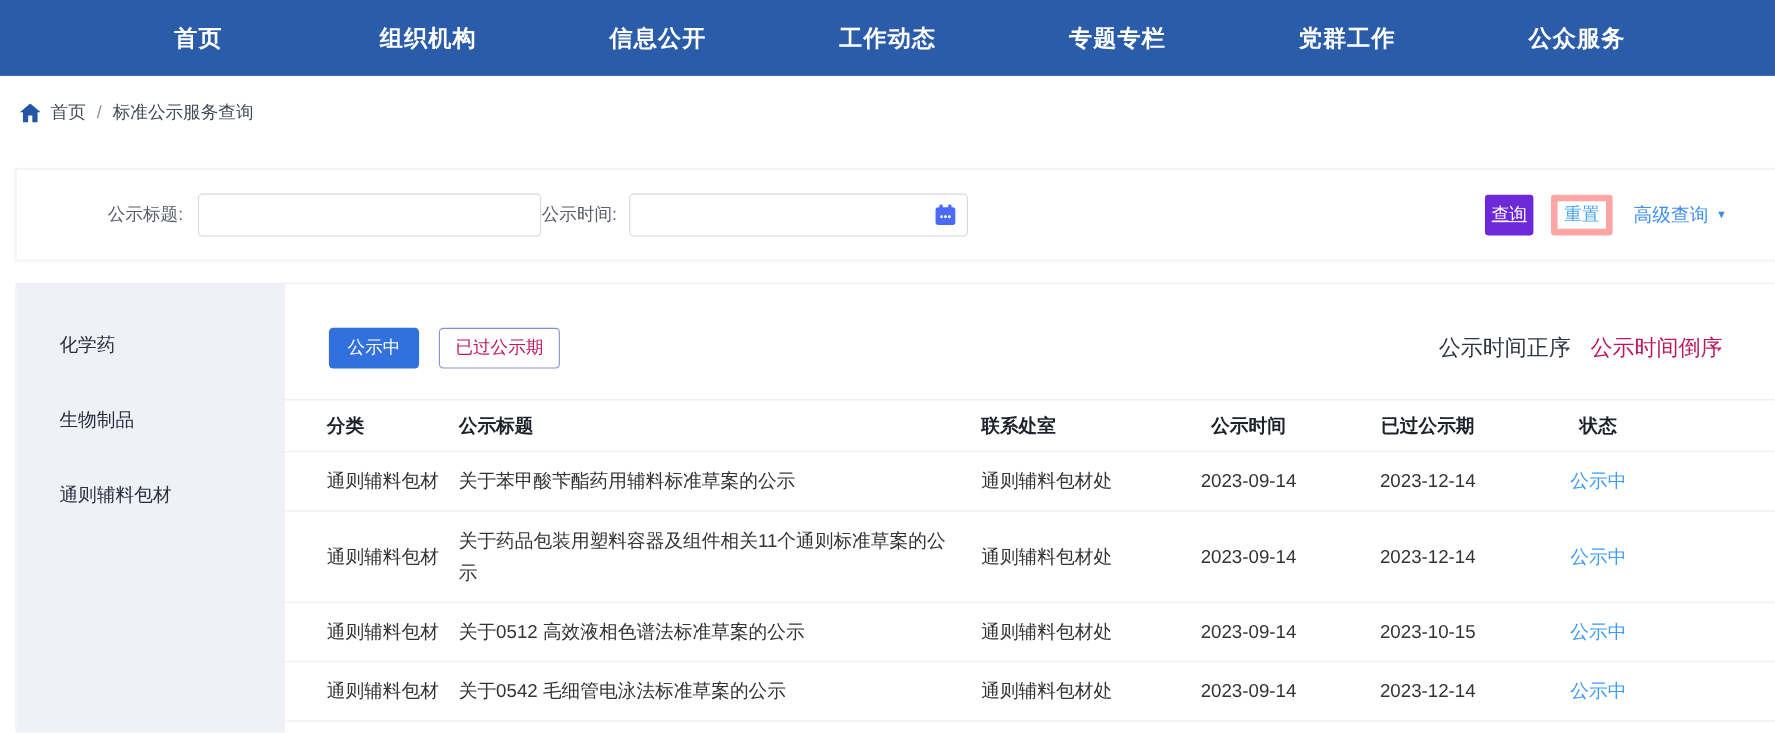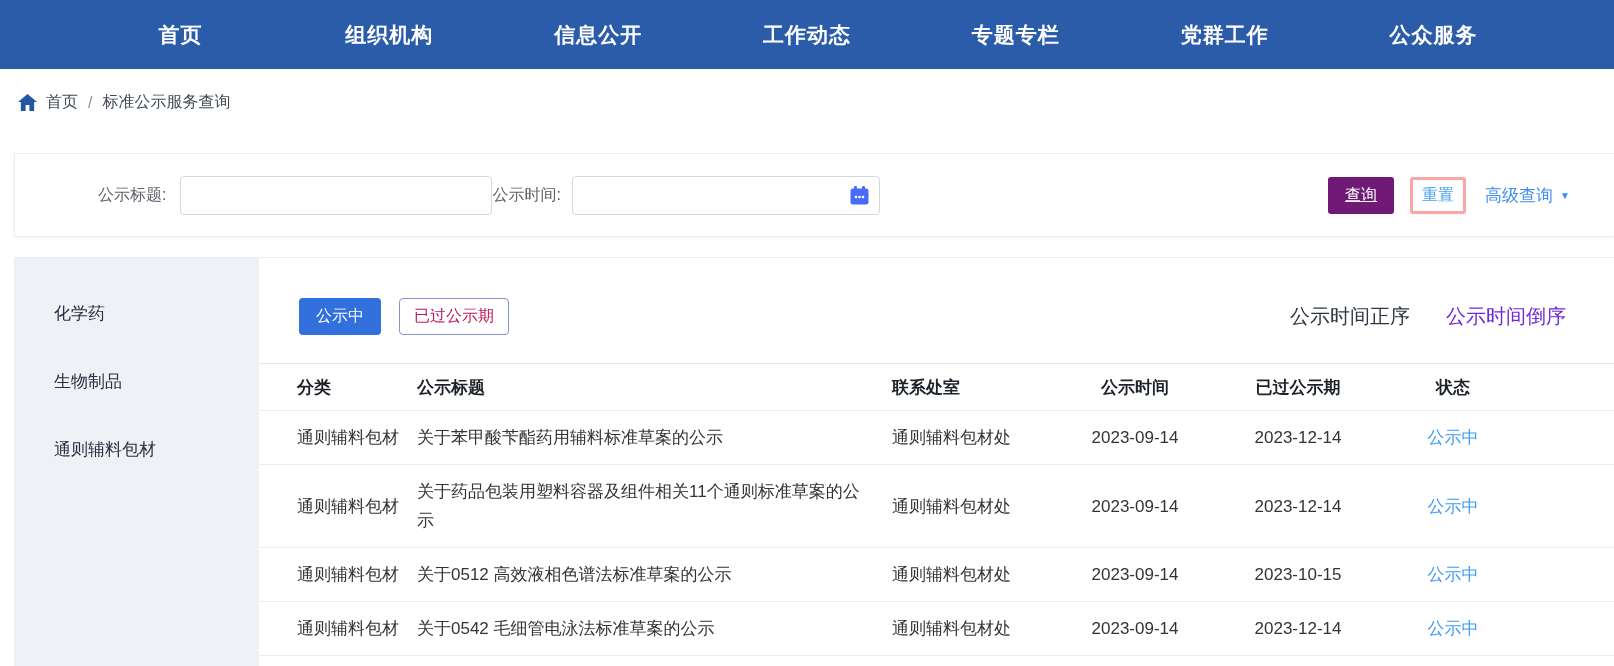--- a/index.html
+++ b/index.html
@@ -23,43 +23,43 @@
     display:flex; align-items:center; margin-top:17px; }
   .s-label { font-size:16px; color:#5a5e66; white-space:nowrap;text-align:center; }
   .lab1 { margin-left:83px; }
   .ipt { width:312px; height:39px; border:1px solid #d6d8dd; border-radius:4px; margin-left:14px;
     font-size:15px; padding:0 10px; outline:none; background:#fff; }
   .lab2 { }
   .date-wrap { position:relative; margin-left:11px; }
   .date-wrap .ipt { width:308px; margin-left:0; padding-right:36px; }
   .cal-ic { position:absolute; right:10px; top:9px; width:21px; height:21px; pointer-events:none; }
   .btn-group { margin-left:auto; margin-right:44px; display:flex; align-items:center; }
-  .btn-query { width:66px; height:37px; background:#701a75; color:#fff; font-size:16px;
+  .btn-query { width:44px; height:37px; background:#6d28d9; color:#fff; font-size:16px;
     border:none; border-radius:3px; cursor:pointer;text-decoration:underline; }
   .btn-reset { width:56px; height:37px; background:#fff; color:#47A3F2; font-size:16px;
-    border:3px solid #fca5a5; border-radius:3px; margin-left:16px; cursor:pointer; }
+    border:6px solid #fca5a5; border-radius:3px; margin-left:16px; cursor:pointer; }
   .adv-link { margin-left:19px; color:#3E8EF0; font-size:17px; cursor:pointer; display:flex; align-items:center; }
   .adv-caret { font-size:10px; margin-left:7px; color:#3E8EF0; }
 
   
   .content { display:flex; margin:20px 0 0 14px; width:1600px; height:420px;
     border:1px solid #ecedf1; border-right:none; border-bottom:none; }
   .side { width:244px; background:#EFF1F6; padding-top:22px; flex-shrink:0; }
   .side-item { height:68px; line-height:68px; padding-left:39px; font-size:17px; color:#272e3e; cursor:pointer; }
   .main { flex:1; background:#fff; }
 
   .toolbar { margin:40px 48px 0 40px; display:flex; justify-content:space-between; align-items:center; }
   .tabs { display:flex; }
   .tab-active { min-width:82px; height:37px; padding:0 16px; background:#3270DE; color:#fff;
     font-size:16px; border:none; border-radius:4px; cursor:pointer; }
   .tab-plain { min-width:106px; height:37px; padding:0 14px; background:#fff; color:#be185d;
     font-size:16px; border:1px solid #8392D8; border-radius:4px; margin-left:18px; cursor:pointer; }
   .sorts { display:flex; align-items:center; font-size:20px; }
   .sort-asc { color:#2f3542; cursor:pointer; }
-  .sort-desc { color:#6d28d9; margin-left:36px; cursor:pointer; }
+  .sort-desc { color:#be185d; margin-left:18px; cursor:pointer; }
 
   
   .tbl { margin-top:28px; width:100%; }
   .trow { display:flex; align-items:center; border-bottom:1px solid #EBEDF0; font-size:17px; color:#333; }
   .thead { border-top:1px solid #E6E8EC; font-weight:bold; color:#1D2129; min-height:48px; }
   .tbody-row { min-height:53px; padding:12px 0; line-height:29px; }
   .c-cat   { width:158px; padding-left:38px; flex-shrink:0; }
   .c-title { width:475px; flex-shrink:0; padding-right:20px; }
   .c-office{ width:170px; flex-shrink:0; }
   .c-time  { width:146px; text-align:center; flex-shrink:0; }

